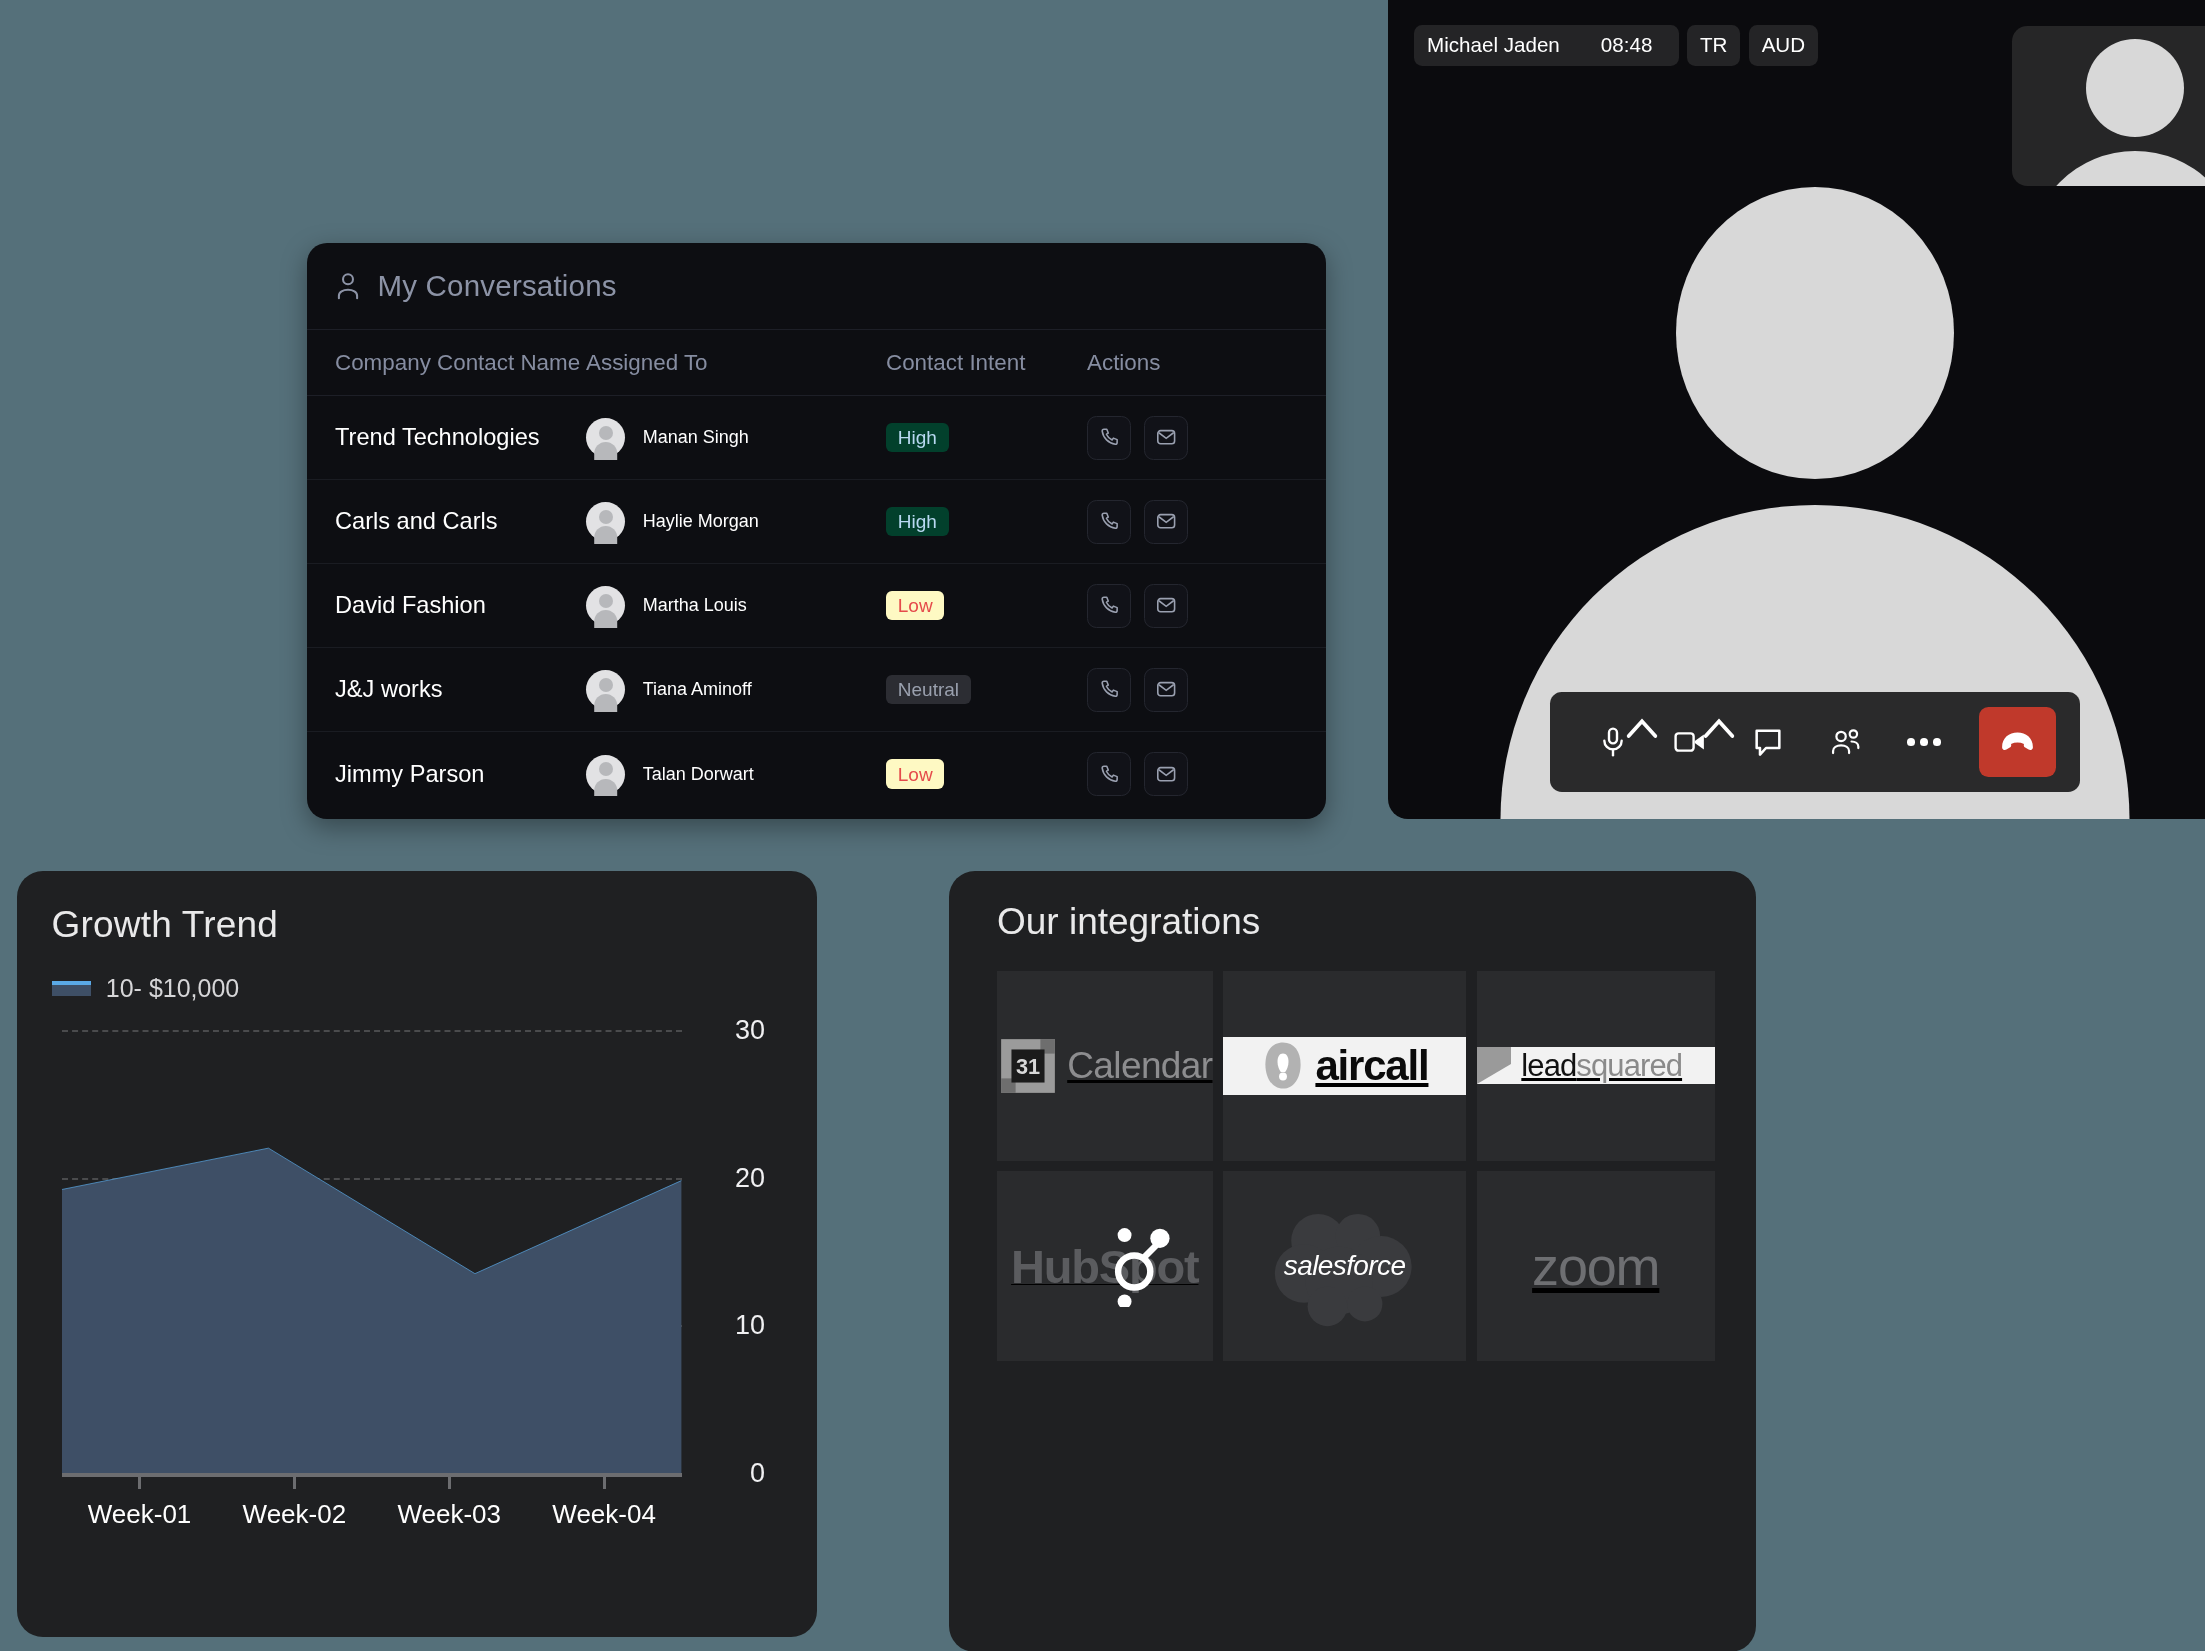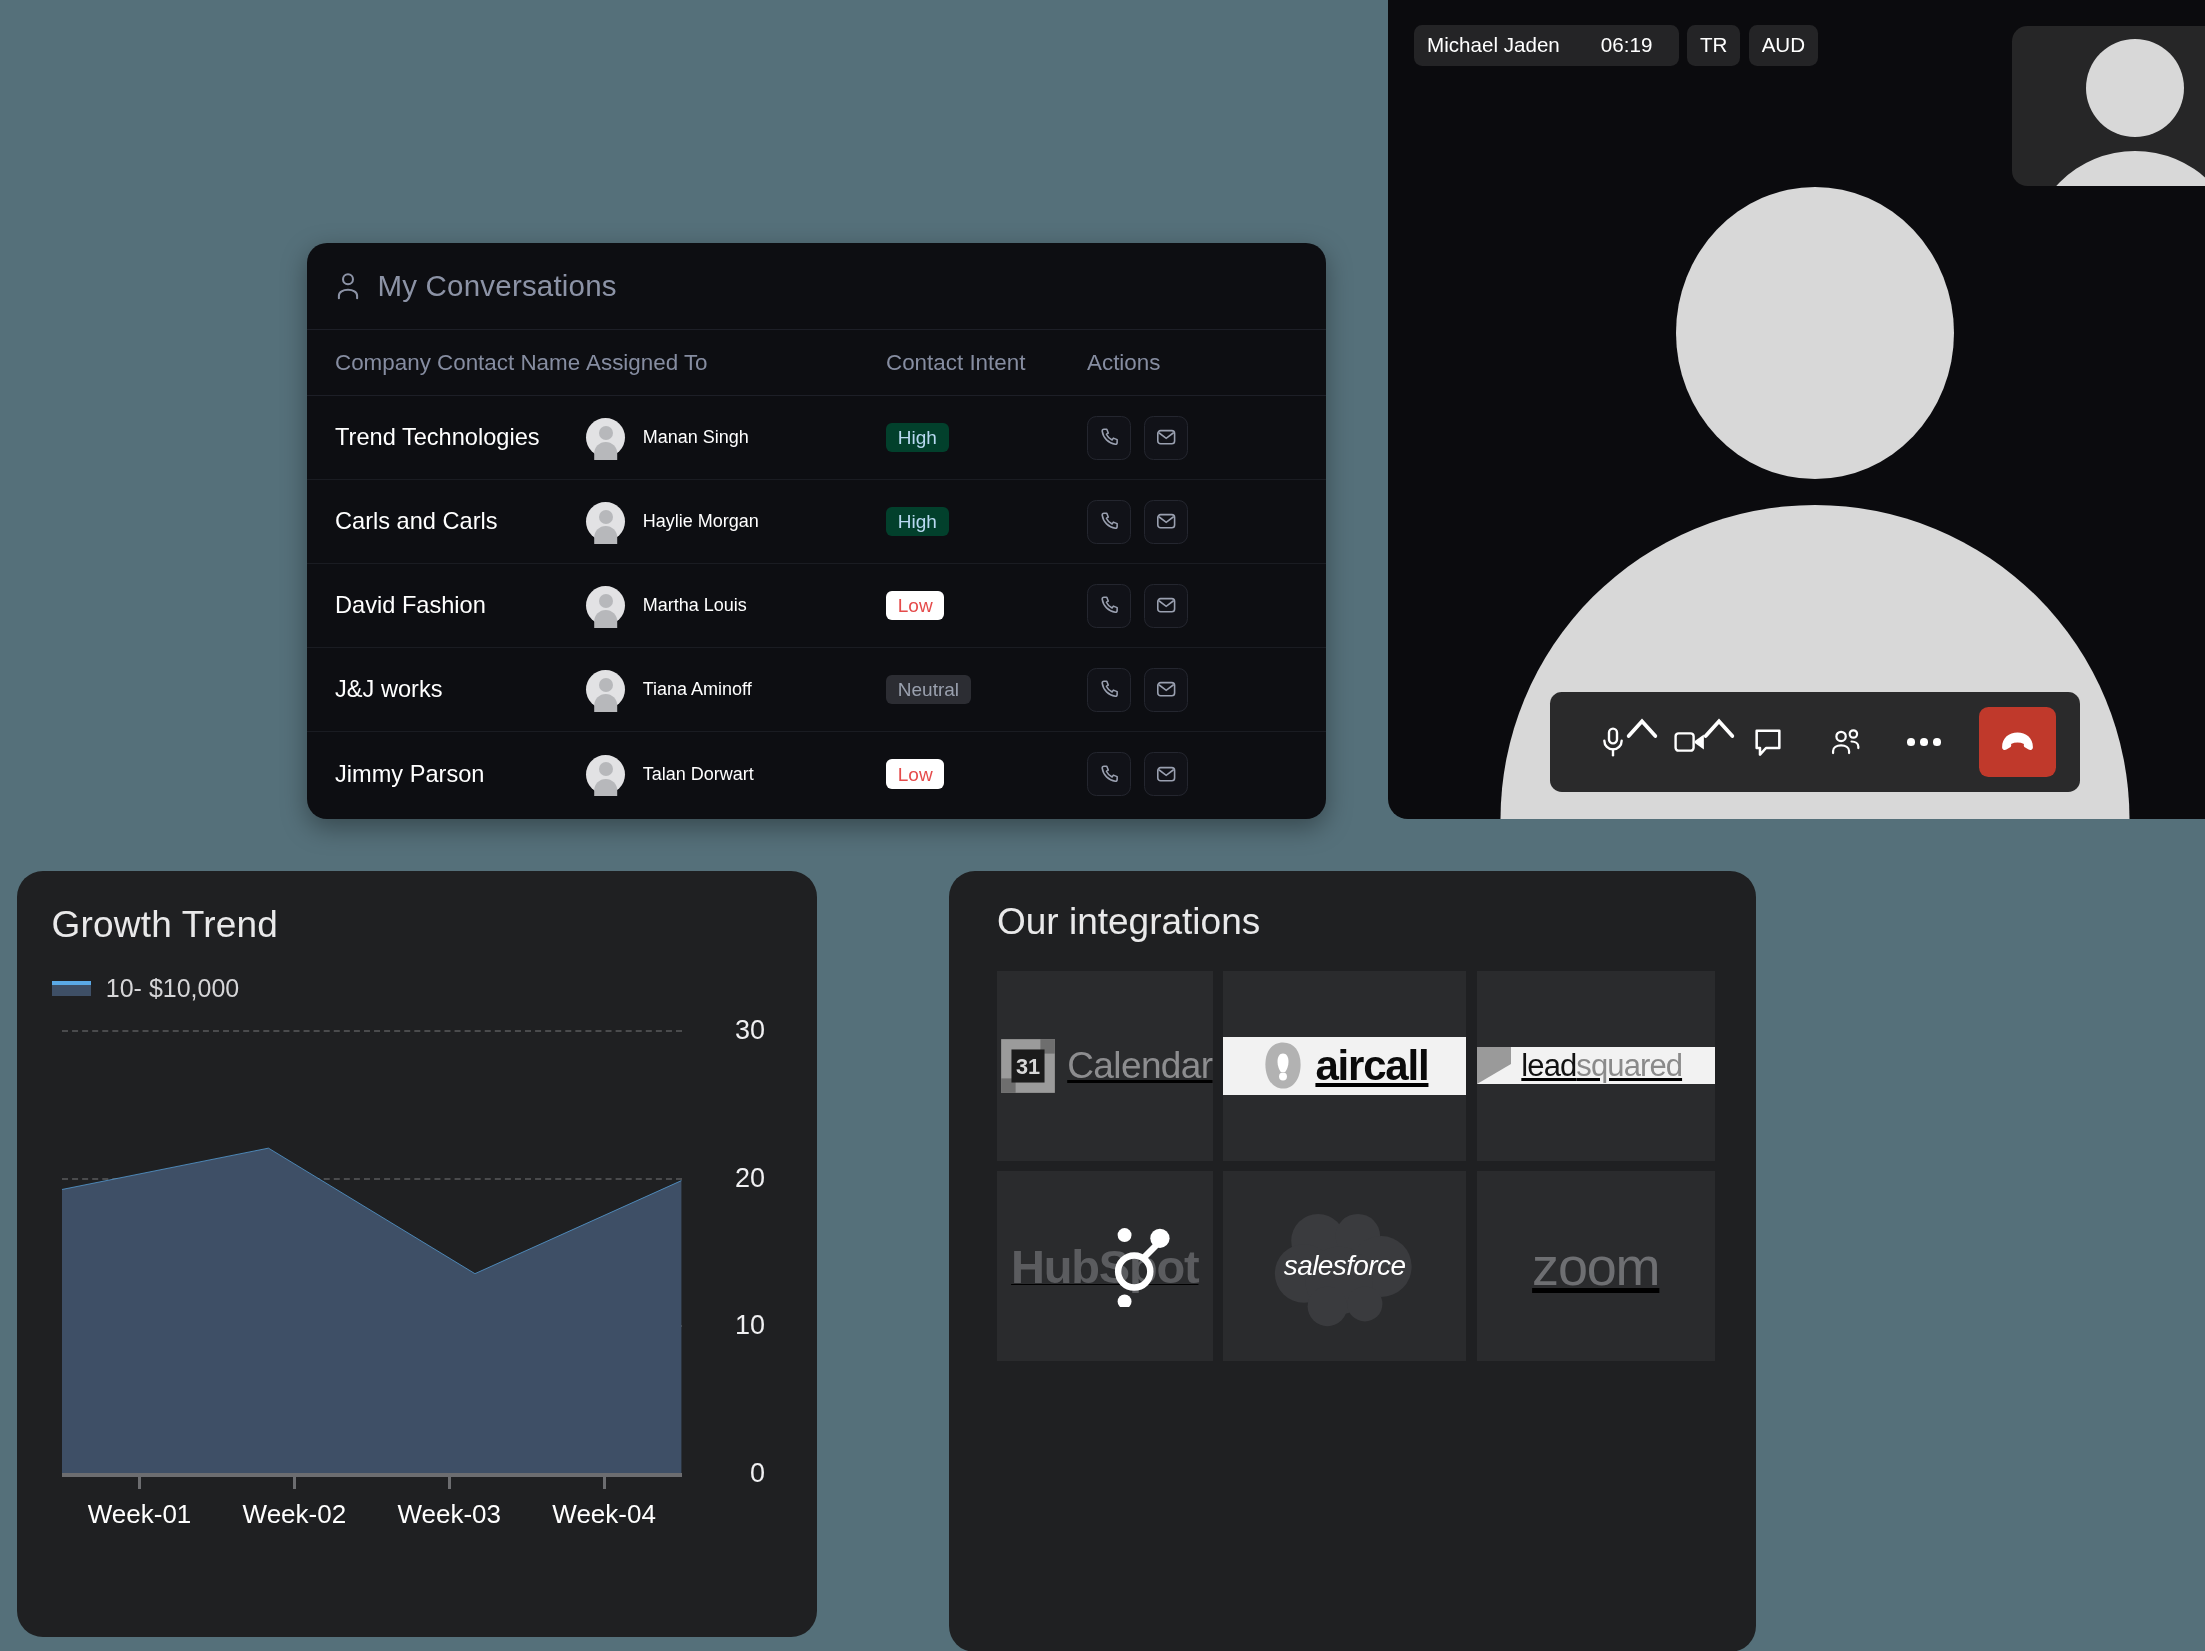--- a/index.html
+++ b/index.html
@@ -61,21 +61,21 @@
     width: 23.6px; height: 17.7px;
     border-radius: 13px 13px 0 0;
     background: #b7b8bb;
   }
   .cell-assigned span { font-size: 18px; color: #ffffff; }
   .badge {
     display: inline-block; border-radius: 5.9px;
     font-size: 19px; padding: 5.3px 11.8px; line-height: 1;
   }
   .badge.high    { background: #02402c; color: #b9d9f2; }
-  .badge.low     { background: #ffffff; color: #e54b4b; }
+  .badge.low     { background: #fef9c3; color: #e54b4b; }
   .badge.neutral { background: #2c2d33; color: #9aa0ae; }
   .cell-actions { display: flex; gap: 13px; }
   .act-btn {
     width: 44px; height: 44px; border-radius: 9.4px;
     border: 1.2px solid #24262f; background: #111218;
     display: flex; align-items: center; justify-content: center;
   }
   .act-btn svg { width: 22.4px; height: 22.4px; }
 
   
@@ -350,21 +350,21 @@
       </div>
   </div>
 
   <div class="call-panel">
     <div class="big-head"></div>
     <div class="big-body"></div>
 
     <div class="call-pills">
       <div class="pill pill-name">
         <span>Michael Jaden</span>
-        <span class="pill-timer">06:19</span>
+        <span class="pill-timer">08:48</span>
       </div>
       <div class="pill">TR</div>
       <div class="pill">AUD</div>
     </div>
 
     <div class="thumb">
       <div class="t-head"></div>
       <div class="t-body"></div>
     </div>
 

